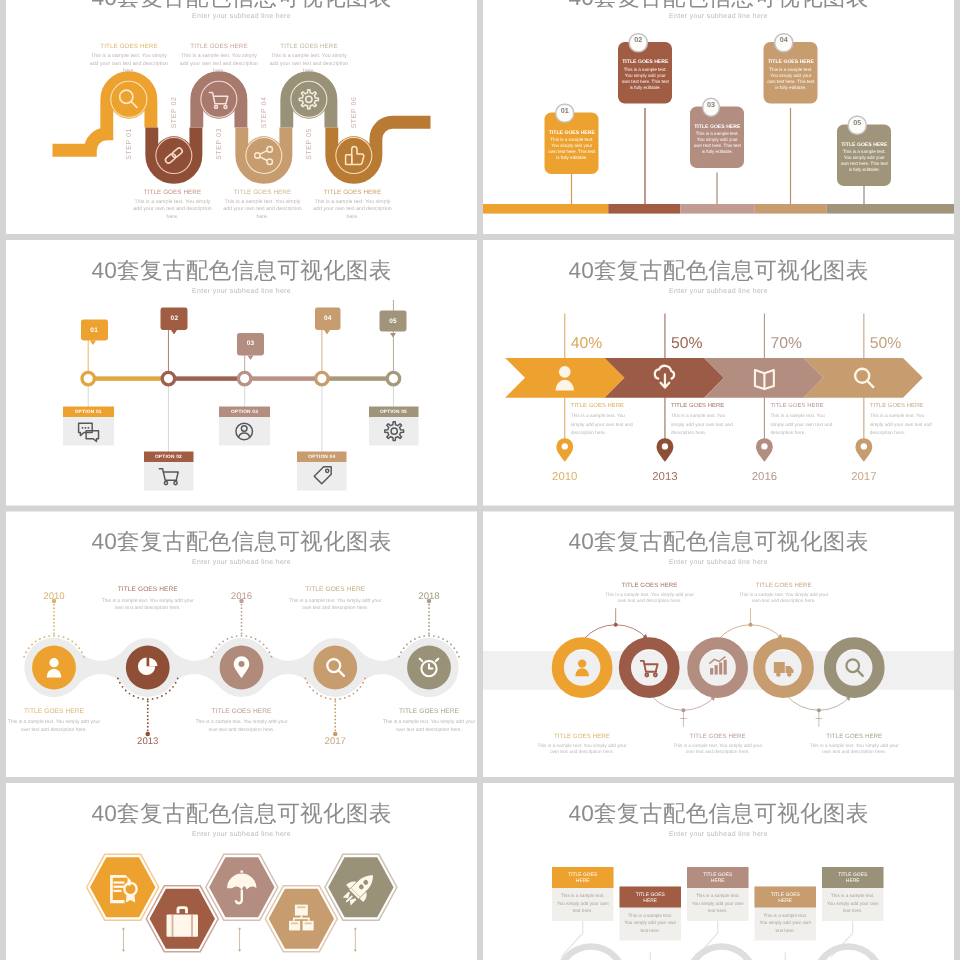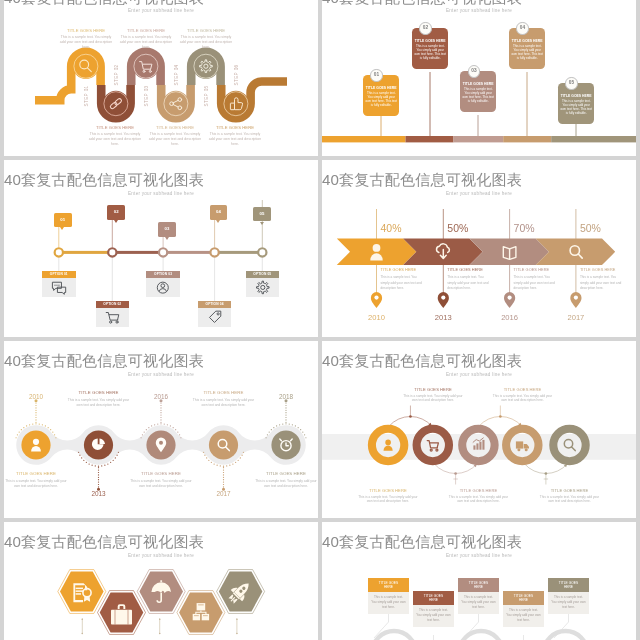--- a/index.html
+++ b/index.html
@@ -1,19 +1,19 @@
 <!DOCTYPE html>
 <html><head>
 <meta charset="utf-8">
 <style>
   html,body{margin:0;padding:0;}
   body{width:640px;height:640px;overflow:hidden;background:#d4d4d4;
        font-family:"Liberation Sans",sans-serif;-webkit-font-smoothing:antialiased;}
   .slide{position:absolute;width:314px;height:177px;background:#fff;overflow:hidden;}
-  .s-title{position:absolute;left:0;right:0;color:#8c8c8c;
+  .s-title{position:absolute;left:0;right:0;text-align:center;color:#8c8c8c;
            font-size:15.1px;font-weight:400;letter-spacing:.15px;white-space:nowrap;}
   .s-sub{position:absolute;left:0;right:0;text-align:center;color:#b9b9b9;
          font-size:4.6px;letter-spacing:.25px;white-space:nowrap;}
   svg{display:block;overflow:visible;}
   .s1txt{position:absolute;width:56px;text-align:center;}
   .s1h{font-size:4.2px;letter-spacing:.05px;font-weight:400;white-space:nowrap;}
   .pcard{position:absolute;width:36.4px;height:41.4px;border-radius:4.5px;box-sizing:border-box;
          padding:10.5px 2.2px 0;text-align:center;color:#fff;}
   .pch{font-size:3.4px;font-weight:700;letter-spacing:.02px;white-space:nowrap;}
   .pcb{font-size:3.05px;line-height:1.38;margin-top:1.3px;opacity:.95;}

